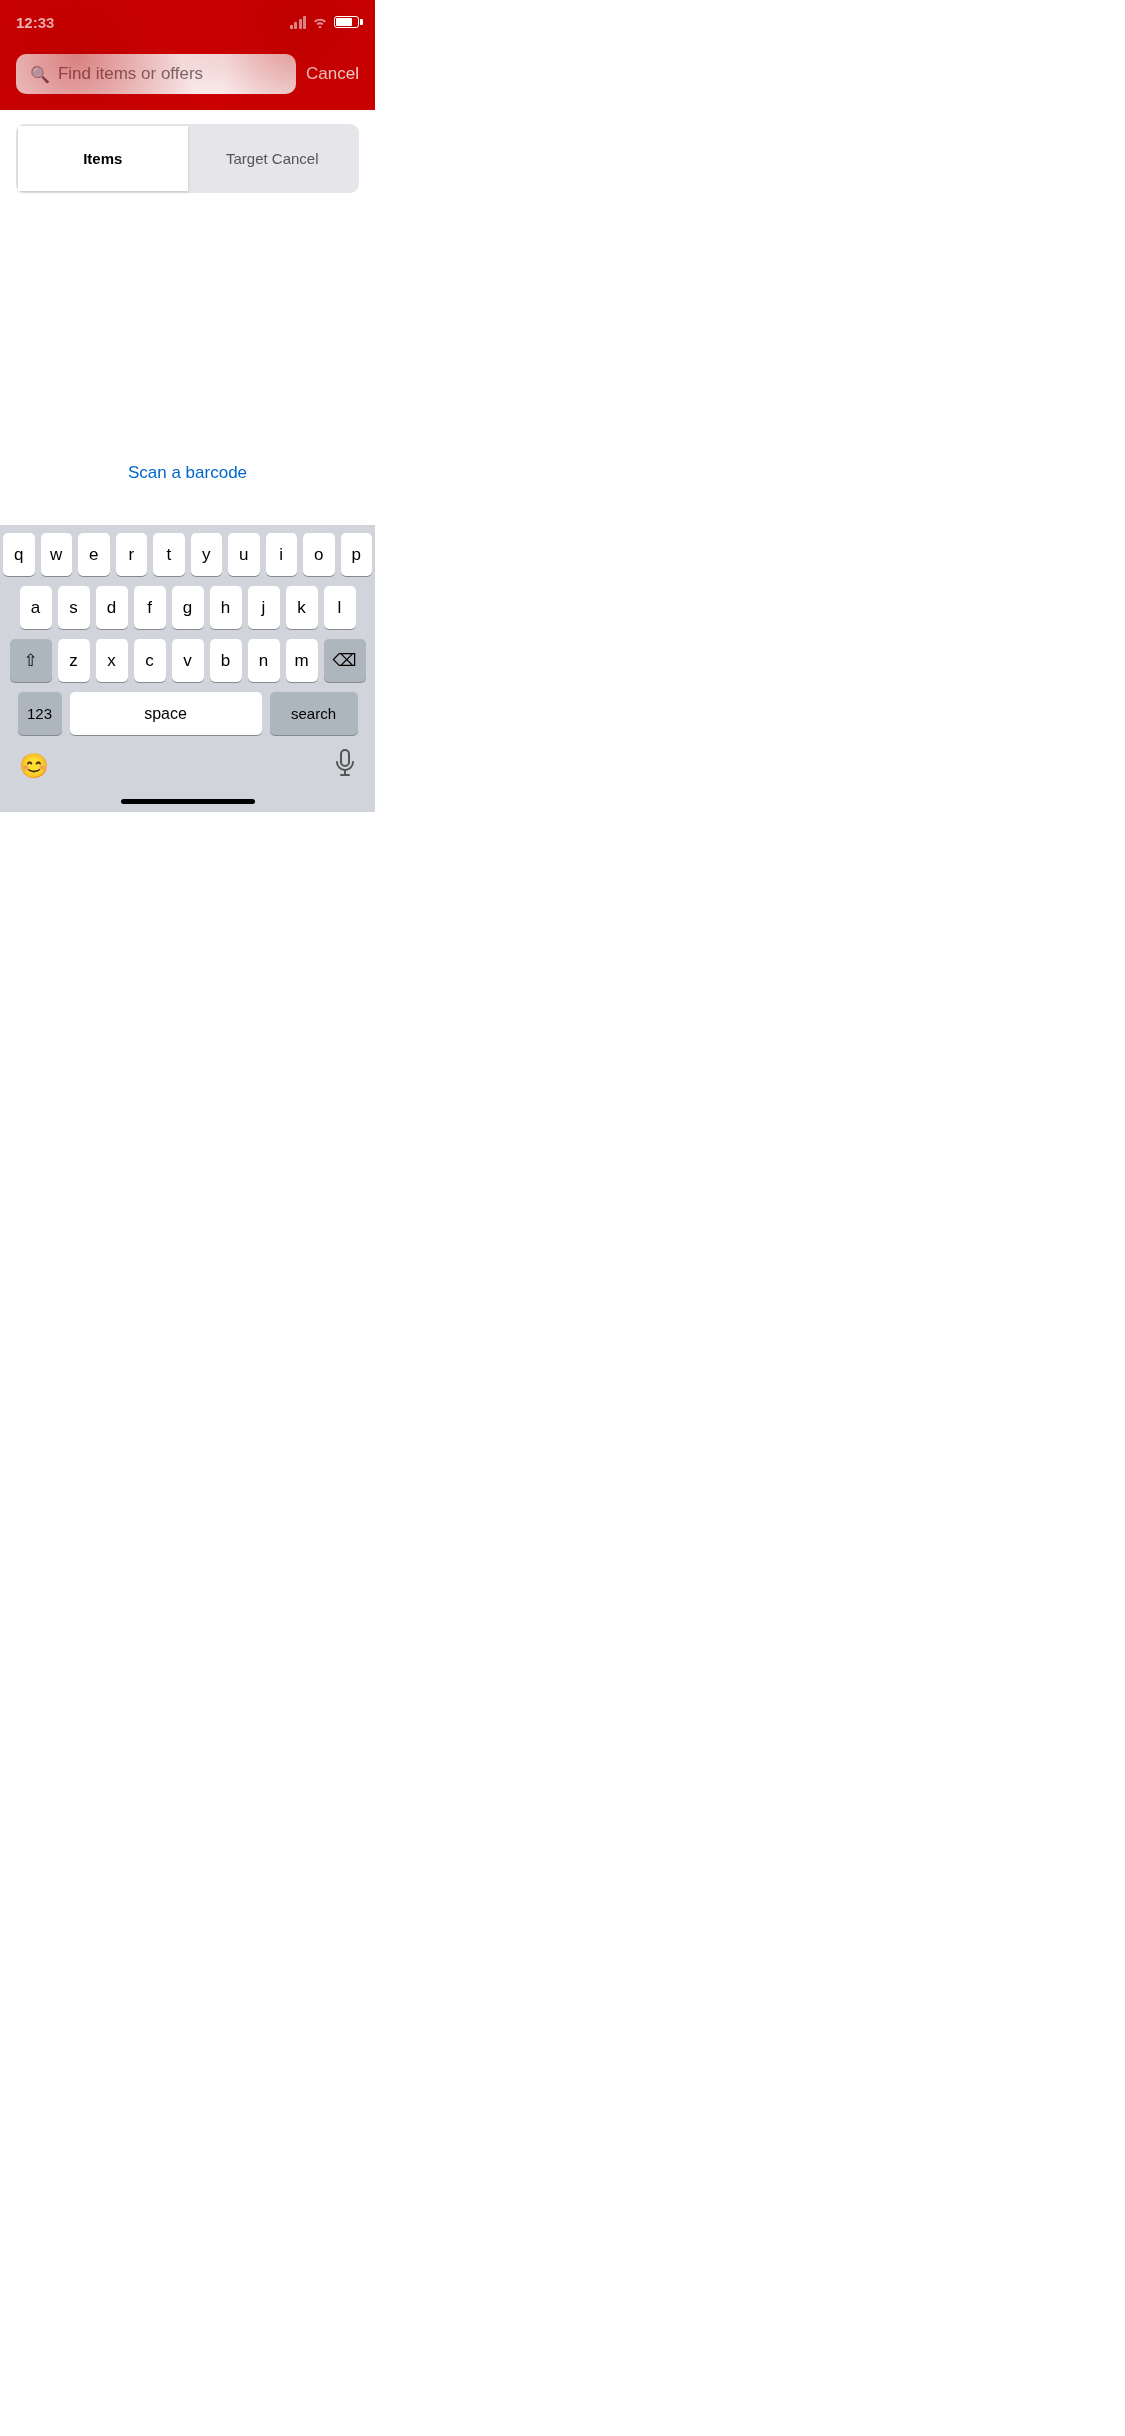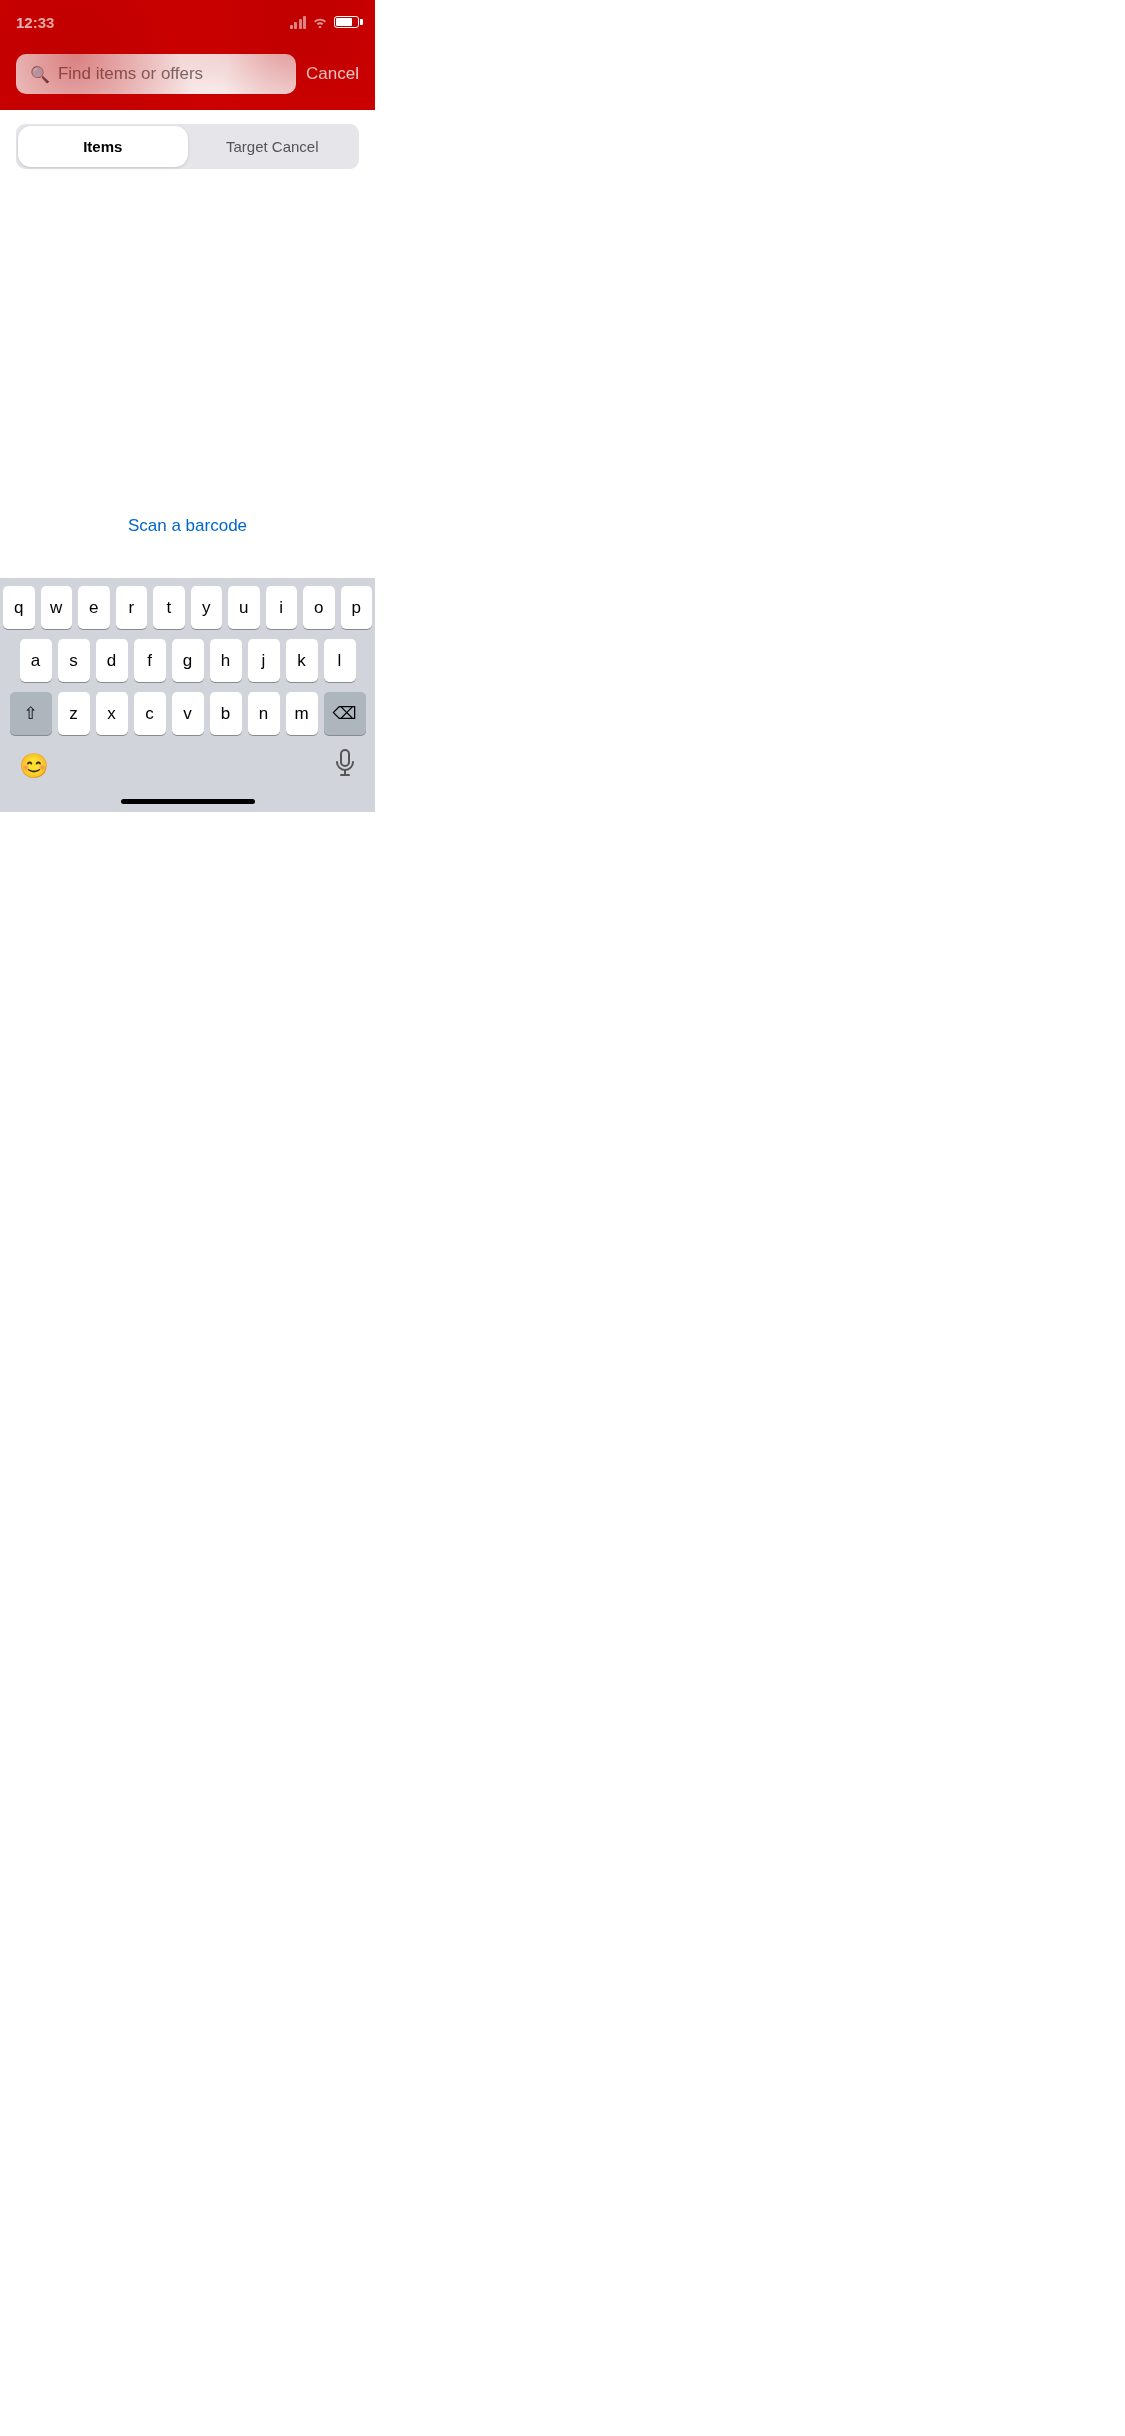--- a/index.html
+++ b/index.html
@@ -148,22 +148,22 @@
     .tab-switcher {
       display: flex;
       background: #e5e5ea;
       border-radius: 9px;
       padding: 2px;
     }
 
     .tab-item {
       flex: 1;
       text-align: center;
-      padding: 12px 0;
-      border-radius: 13px;
+      padding: 24px 0;
+      border-radius: 0;
       font-size: 15px;
       cursor: pointer;
     }
 
     .tab-item.active {
       background: #fff;
       font-weight: 700;
       color: #000;
       box-shadow: 0 1px 3px rgba(0,0,0,0.15);
     }
@@ -405,20 +405,25 @@
       <div class="key key-letter">z</div>
       <div class="key key-letter">x</div>
       <div class="key key-letter">c</div>
       <div class="key key-letter">v</div>
       <div class="key key-letter">b</div>
       <div class="key key-letter">n</div>
       <div class="key key-letter">m</div>
       <div class="key key-backspace key-special">⌫</div>
     </div>
 
+    <div class="keyboard-row" style="justify-content:center; gap:8px;">
+      <div class="key key-numbers key-special">123</div>
+      <div class="key key-space">space</div>
+      <div class="key key-search key-special">search</div>
+    </div>
 
     <div class="keyboard-bottom-row">
       <button class="emoji-btn">😊</button>
       <button class="mic-btn">
         <svg width="22" height="28" viewBox="0 0 22 28" fill="none">
           <rect x="7" y="1" width="8" height="16" rx="4" stroke="#555" stroke-width="2" fill="none"></rect>
           <path d="M3 13c0 4.4 3.6 8 8 8s8-3.6 8-8" stroke="#555" stroke-width="2" fill="none" stroke-linecap="round"></path>
           <line x1="11" y1="21" x2="11" y2="26" stroke="#555" stroke-width="2" stroke-linecap="round"></line>
           <line x1="7" y1="26" x2="15" y2="26" stroke="#555" stroke-width="2" stroke-linecap="round"></line>
         </svg>

